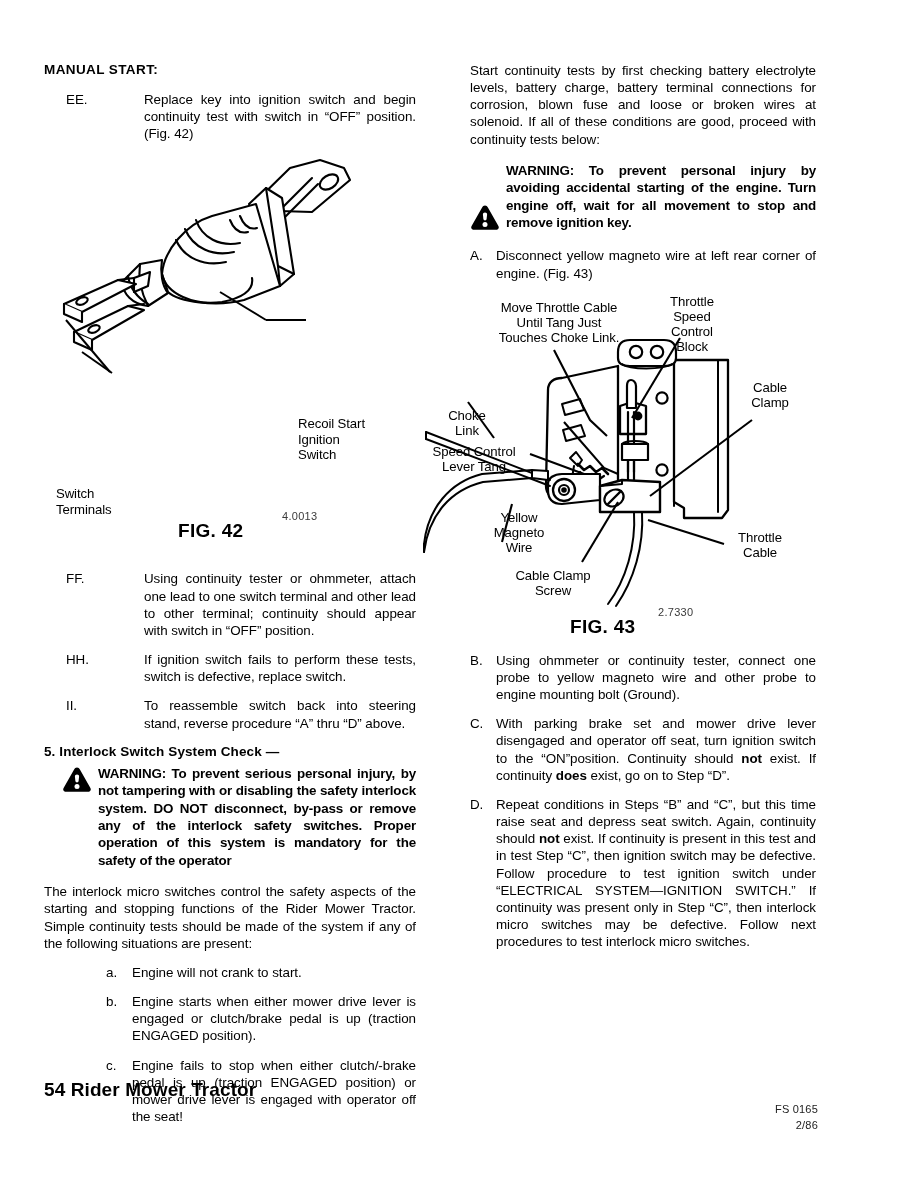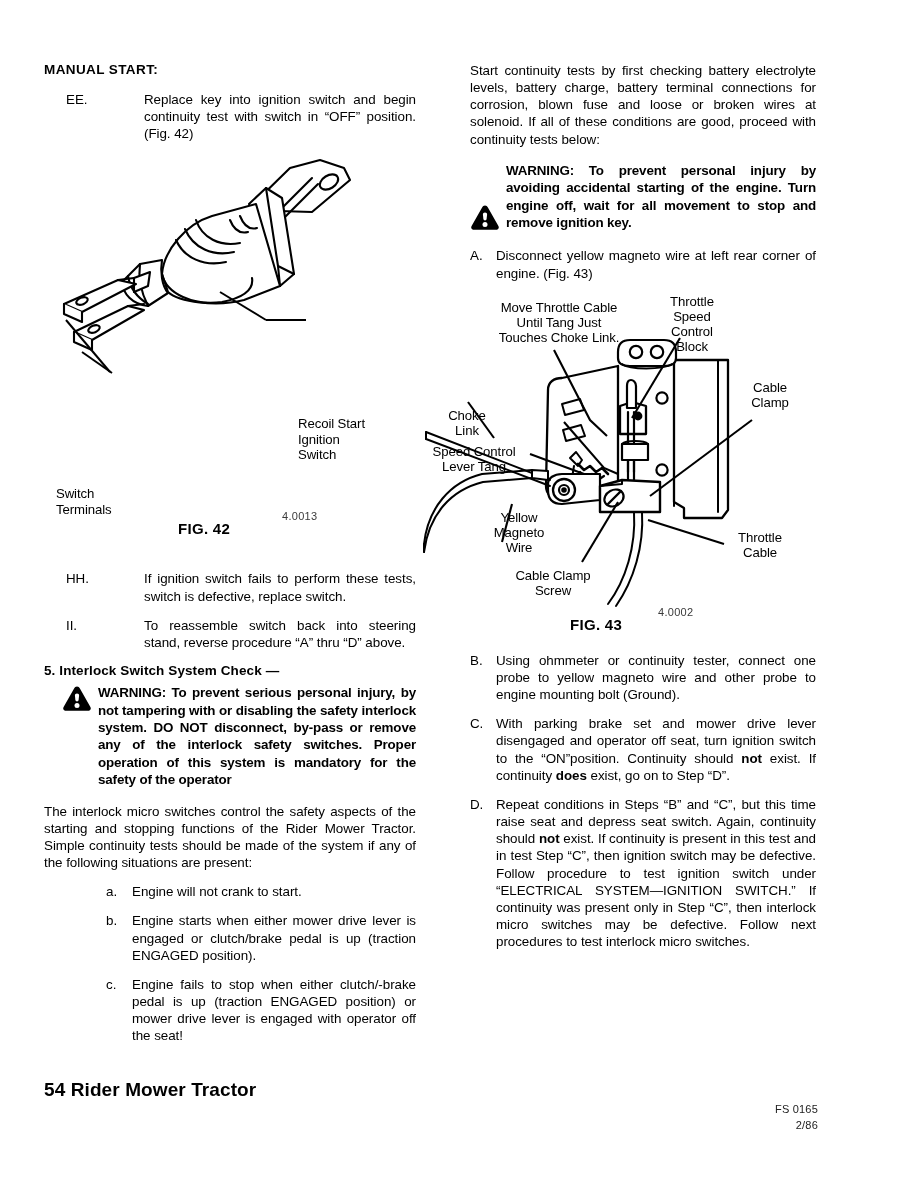--- a/index.html
+++ b/index.html
@@ -76,21 +76,21 @@
     font-weight: bold;
     line-height: 1.30;
     text-align: justify;
     letter-spacing: -0.15px;
   }
 
   
   .figure { position: relative; }
   .fig-caption {
     position: absolute;
-    font-size: 15px;
+    font-size: 19px;
     font-weight: bold;
     letter-spacing: 0.3px;
   }
   .fig-code {
     position: absolute;
     font-size: 11px;
     color: #3a3a3a;
     letter-spacing: 0.3px;
   }
   .fig-label {
@@ -201,20 +201,24 @@
       <div class="fig-label lf" style="left:12px; top:332px;">Switch
 Terminals</div>
 
       <div class="fig-caption" style="left:134px; top:366px;">FIG. 42</div>
 
       <div class="fig-code" style="left:238px; top:356px;">4.0013</div>
     </div>
 
     <div style="height:96px;"></div>
 
+    <div class="item lvl1">
+      <span class="mark">FF.</span>
+      <span class="txt">Using continuity tester or ohmmeter, attach one lead to one switch terminal and other lead to other terminal; continuity should appear with switch in “OFF” position.</span>
+    </div>
     <div class="item lvl1">
       <span class="mark">HH.</span>
       <span class="txt">If ignition switch fails to perform these tests, switch is defective, replace switch.</span>
     </div>
     <div class="item lvl1">
       <span class="mark">II.</span>
       <span class="txt">To reassemble switch back into steering stand, reverse procedure “A” thru “D” above.</span>
     </div>
 
     <div class="h-num" style="margin-top:2px;">5. Interlock Switch System Check —</div>
@@ -386,21 +390,21 @@
           <path d="M330 126 L228 202"></path>
           <path name="a" d="M108 160 L162 180"></path>
           <path d="M90 210 L80 248"></path>
           <path d="M160 268 L196 208"></path>
           <path d="M302 250 L226 226"></path>
         </g>
       </svg>
 
       <div class="fig-caption" style="left:148px; top:322px;">FIG. 43</div>
 
-      <div class="fig-code" style="left:236px; top:312px;">4.0002</div>
+      <div class="fig-code" style="left:236px; top:312px;">2.7330</div>
     </div>
 
     <div class="item">
       <span class="mark" style="width:26px;">B.</span>
       <span class="txt">Using ohmmeter or continuity tester, connect one probe to yellow magneto wire and other probe to engine mounting bolt (Ground).</span>
     </div>
 
     <div class="item">
       <span class="mark" style="width:26px;">C.</span>
       <span class="txt"><span>With parking brake set and mower drive lever disengaged and operator off seat, turn ignition switch to the “ON”position. Continuity should </span><span style="font-weight: bold;">not</span><span> exist. If continuity </span><span style="font-weight: bold;">does</span><span> exist, go on to Step “D”.</span></span>

